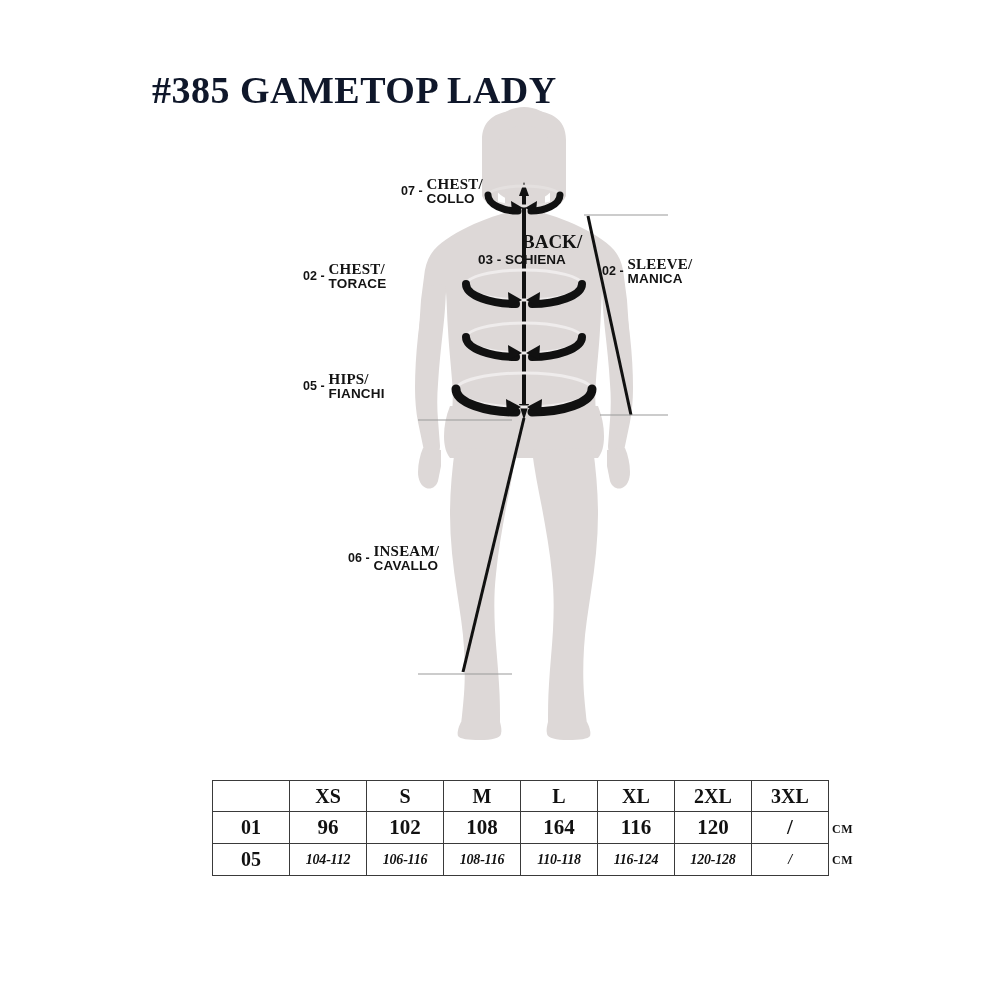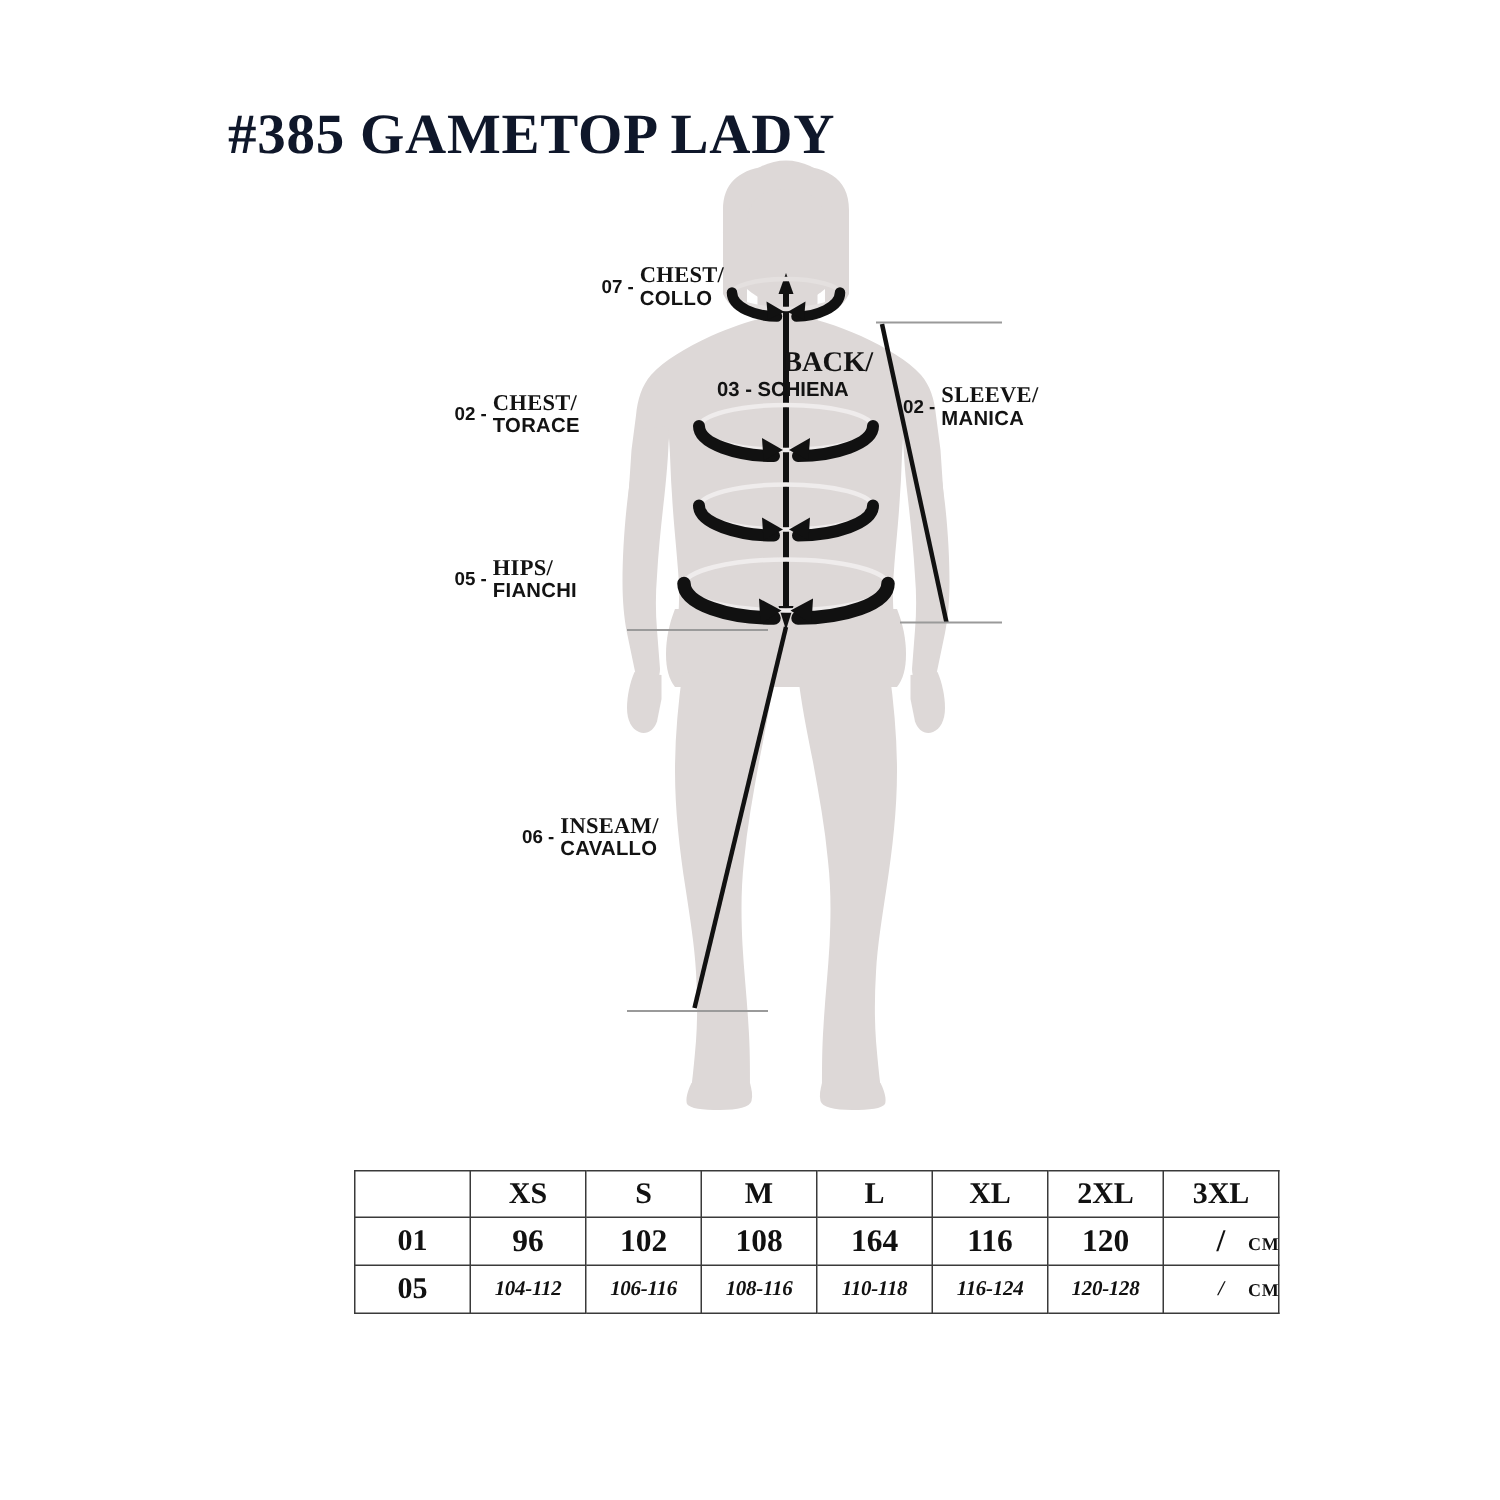--- a/index.html
+++ b/index.html
@@ -110,21 +110,20 @@
     font-family: "Liberation Sans", sans-serif;
     font-weight: bold;
     font-size: 13.5px;
   }
 
   
   #size-table-wrap {
     position: absolute;
     left: 212px;
     top: 780px;
-    margin-left: 24px;
   }
   table#size-table {
     border-collapse: collapse;
     table-layout: fixed;
   }
   table#size-table td {
     border: 1.5px solid #3a3a3a;
     text-align: center;
     vertical-align: middle;
     font-family: "Liberation Serif", serif;

